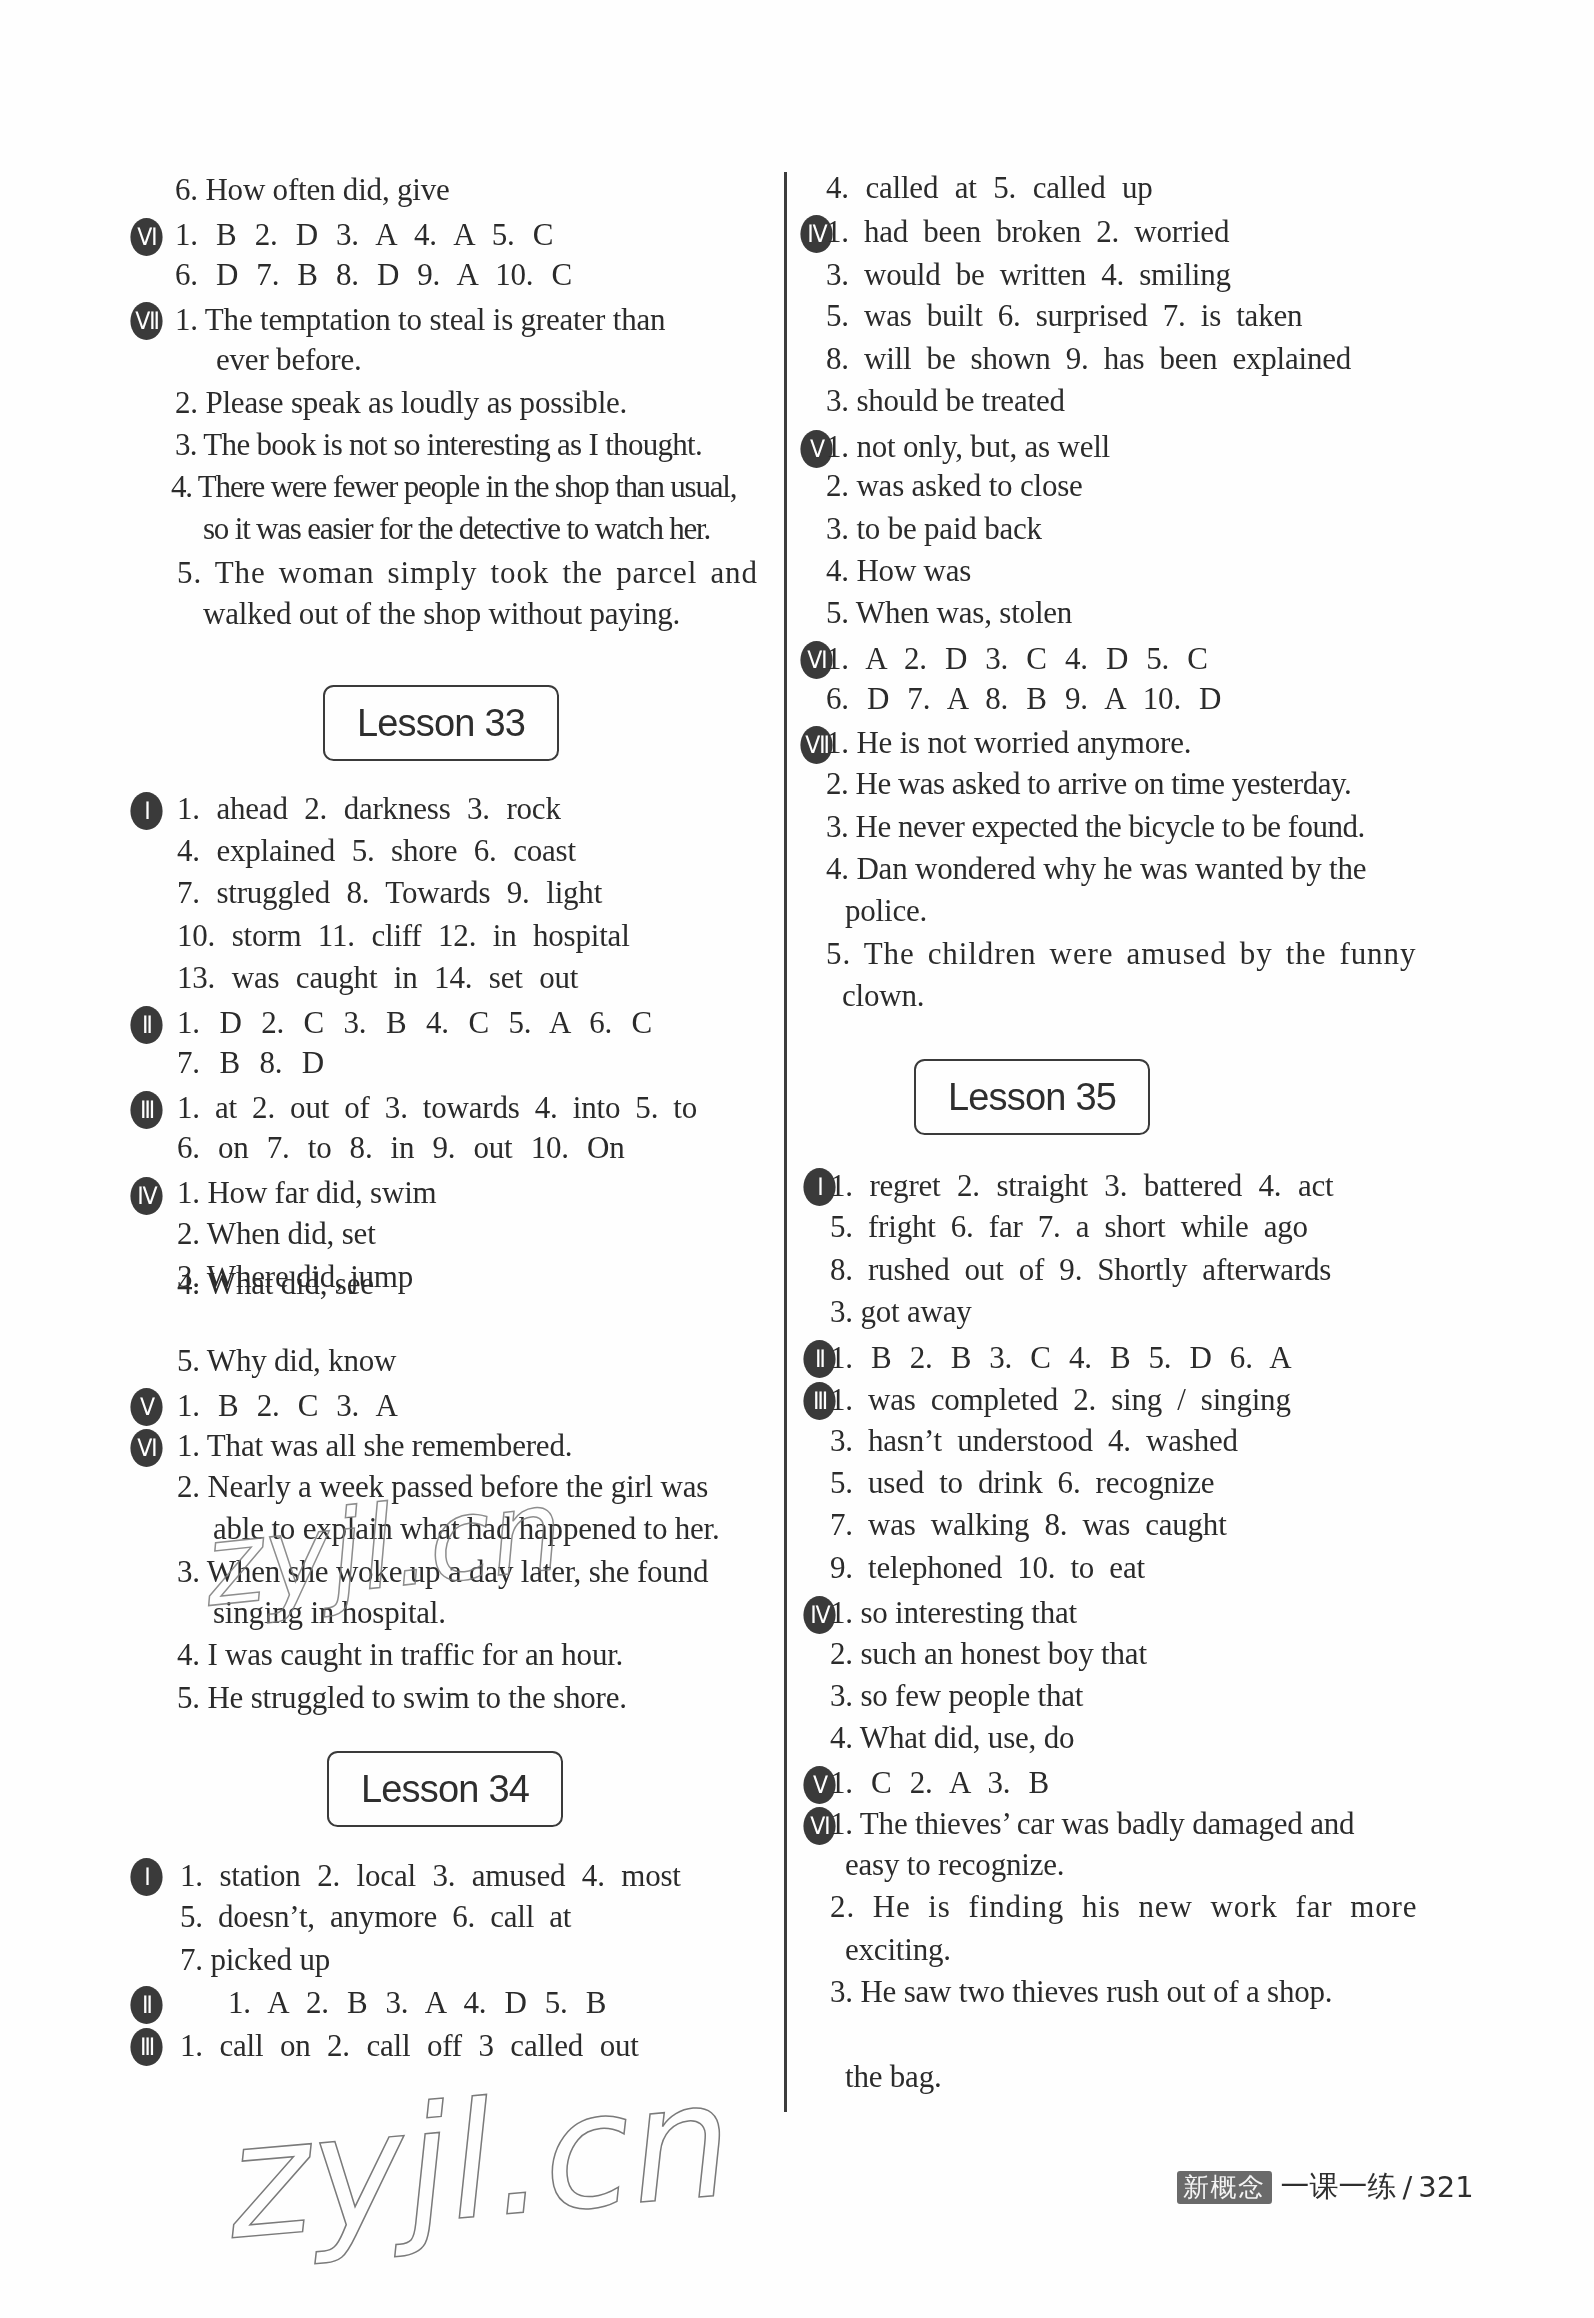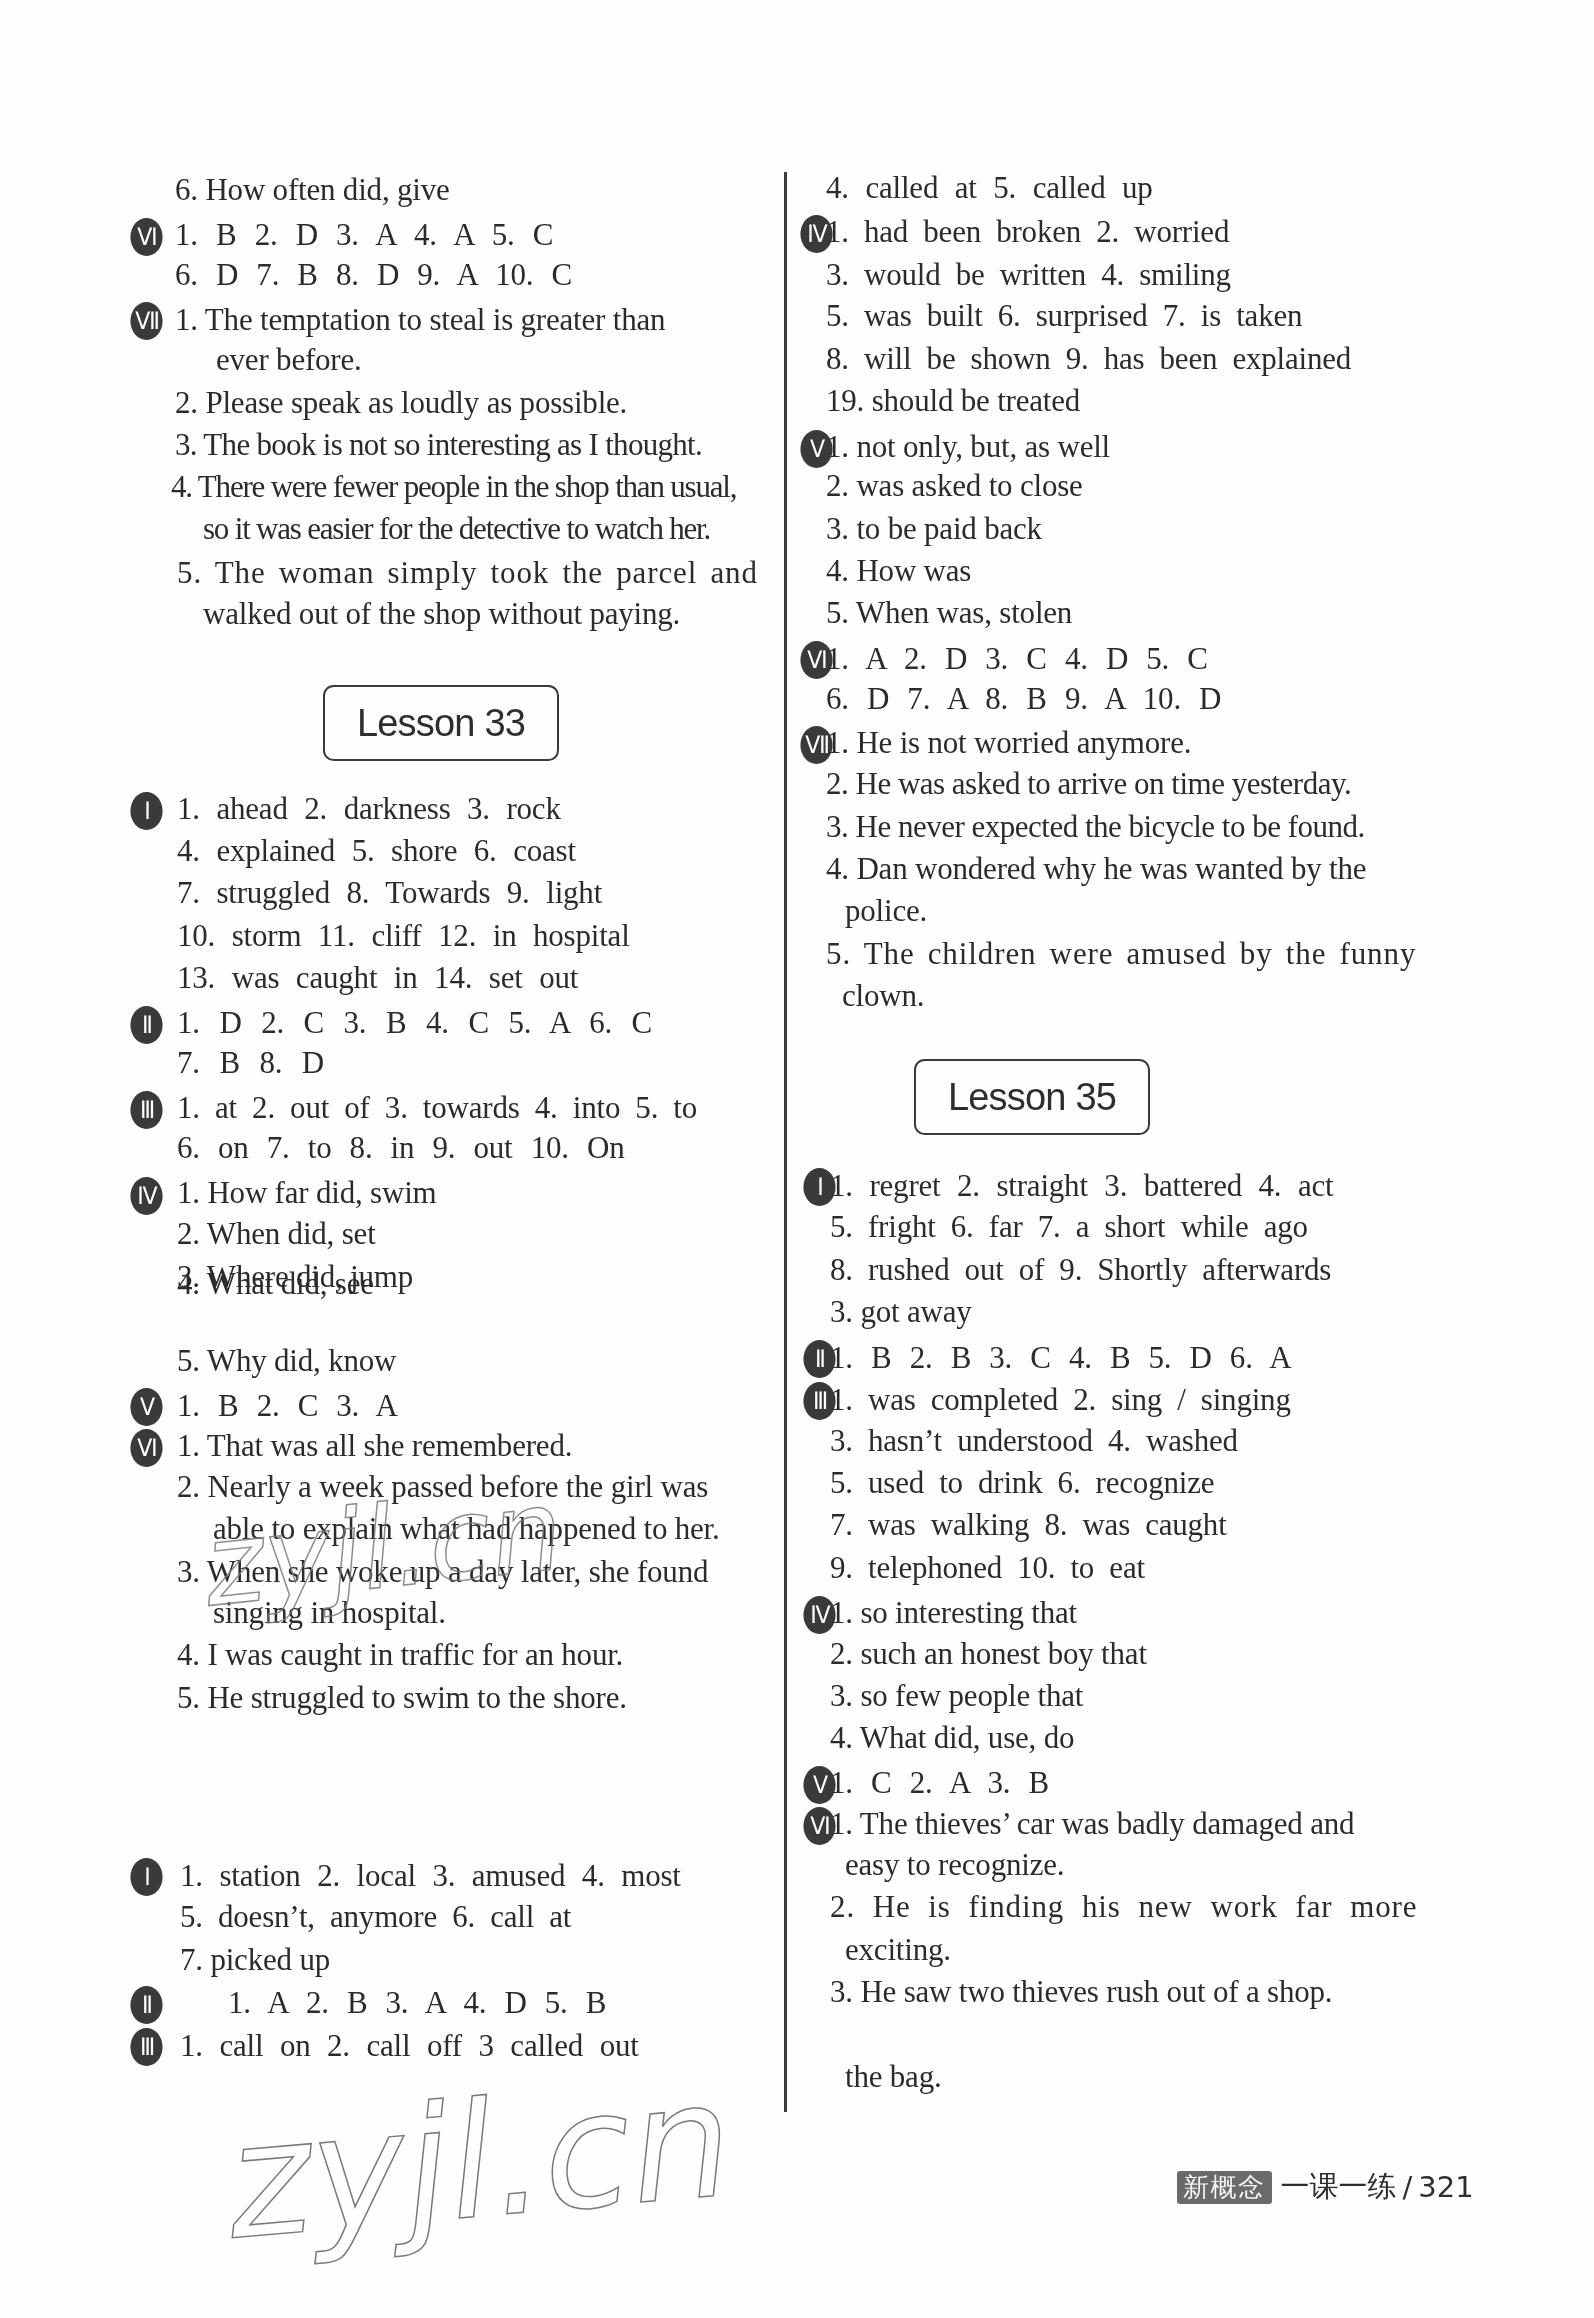--- a/index.html
+++ b/index.html
@@ -81,20 +81,23 @@
 
   <div class="badge" style="left:129px;top:1429px;">Ⅵ</div>
   <div class="line" style="left:177px;top:1427px;">1. That was all she remembered.</div>
   <div class="line" style="left:177px;top:1468px;">2. Nearly a week passed before the girl was</div>
   <div class="line" style="left:213px;top:1510px;">able to explain what had happened to her.</div>
   <div class="line" style="left:177px;top:1553px;">3. When she woke up a day later, she found</div>
   <div class="line" style="left:213px;top:1594px;">singing in hospital.</div>
   <div class="line" style="left:177px;top:1636px;">4. I was caught in traffic for an hour.</div>
   <div class="line" style="left:177px;top:1679px;">5. He struggled to swim to the shore.</div>
 
+  <div class="lesson-box" style="left:327px;top:1751px;">
+    <span>Lesson 34</span>
+  </div>
 
   <div class="badge" style="left:129px;top:1858px;">Ⅰ</div>
   <div class="line" style="left:180px;top:1857px;word-spacing:9px;">1. station    2. local    3. amused    4. most</div>
   <div class="line" style="left:180px;top:1898px;word-spacing:7.6px;">5. doesn’t, anymore    6. call at</div>
   <div class="line" style="left:180px;top:1941px;">7. picked up</div>
 
   <div class="badge" style="left:129px;top:1986px;">Ⅱ</div>
   <div class="line" style="left:180px;top:1984px;word-spacing:10.6px;margin-left:48px;">1. A    2. B    3. A    4. D    5. B</div>
 
   <div class="badge" style="left:129px;top:2028px;">Ⅲ</div>
@@ -102,21 +105,21 @@
 
   <div class="divider"></div>
 
   <div class="line" style="left:826px;top:169px;word-spacing:9px;">4. called at    5. called up</div>
 
   <div class="badge" style="left:799px;top:215px;">Ⅳ</div>
   <div class="line" style="left:826px;top:213px;word-spacing:7.6px;">1. had been broken    2. worried</div>
   <div class="line" style="left:826px;top:256px;word-spacing:7.6px;">3. would be written    4. smiling</div>
   <div class="line" style="left:826px;top:297px;word-spacing:7.6px;">5. was built    6. surprised    7. is taken</div>
   <div class="line" style="left:826px;top:340px;word-spacing:7.6px;">8. will be shown    9. has been explained</div>
-  <div class="line" style="left:826px;top:382px;">19. should be treated</div>
+  <div class="line" style="left:826px;top:382px;">3. should be treated</div>
 
   <div class="badge" style="left:799px;top:430px;">Ⅴ</div>
   <div class="line" style="left:826px;top:428px;">1. not only, but, as well</div>
   <div class="line" style="left:826px;top:467px;">2. was asked to close</div>
   <div class="line" style="left:826px;top:510px;">3. to be paid back</div>
   <div class="line" style="left:826px;top:552px;">4. How was</div>
   <div class="line" style="left:826px;top:594px;">5. When was, stolen</div>
 
   <div class="badge" style="left:799px;top:641px;">Ⅵ</div>
   <div class="line" style="left:826px;top:640px;word-spacing:10.6px;">1. A    2. D    3. C    4. D    5.  C</div>

